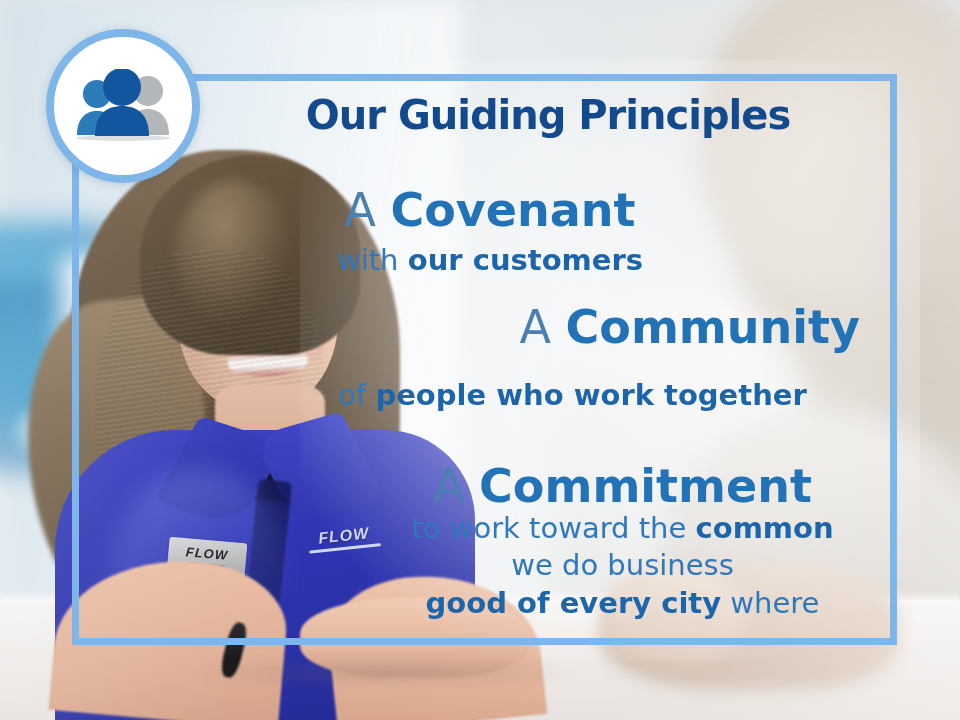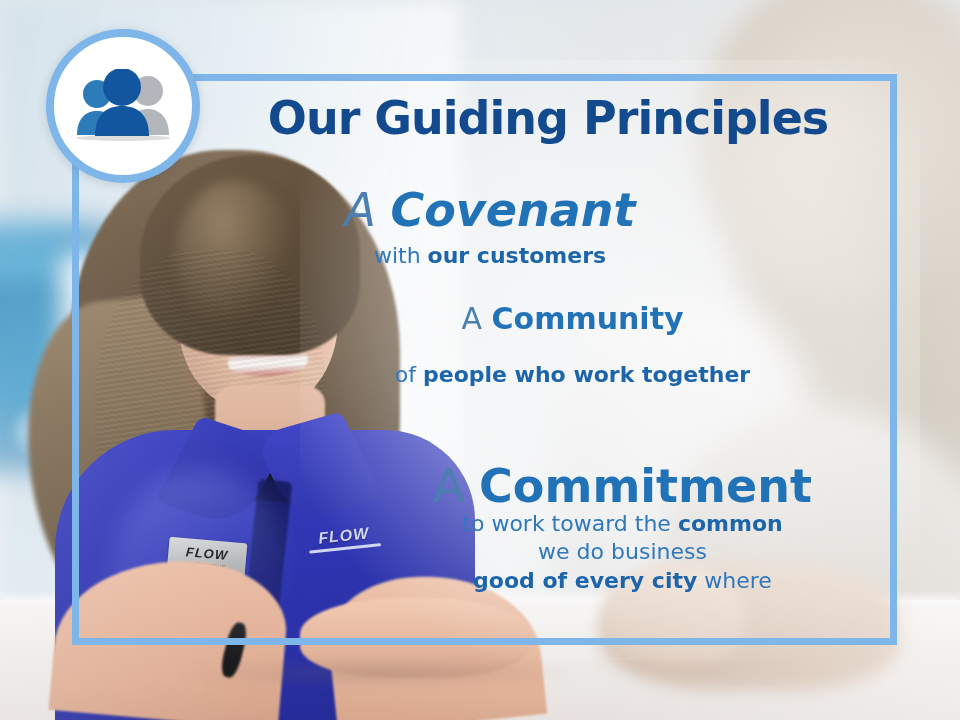--- a/index.html
+++ b/index.html
@@ -323,51 +323,51 @@
     box-shadow: 0 2px 10px rgba(40,70,100,.18);
   }
   .badge-circle svg { display:block; }
 
   
   .title {
     position:absolute; left:218px; top:95px; width:660px;
     text-align:center;
     font-family:"DejaVu Sans", sans-serif;
     font-weight:700;
-    font-size:46px;
+    font-size:40px;
     line-height:1;
     color:#134a8e;
     letter-spacing:-1px;
     white-space:nowrap;
   }
 
   .block { position:absolute; text-align:center; }
   .lead {
     font-family:"DejaVu Sans", sans-serif;
     font-size:45px; line-height:1.05;
     color:#2a6fb5;
     white-space:nowrap;
   }
   .lead .art { font-weight:400; color:#4a7fb0; }
   .lead .word { font-weight:700; color:#2272b8; }
 
   .sub-line {
     font-family:"DejaVu Sans", sans-serif;
-    font-size:22px; line-height:1.28;
+    font-size:29px; line-height:1.28;
     color:#2f78bd; font-weight:400;
     white-space:nowrap;
   }
   .sub-line b { font-weight:700; color:#1c65ab; }
 
   #b1 { left:230px; top:186px; width:520px; }
   #b2 { left:285px; top:303px; width:575px; }
   #b3 { left:350px; top:462px; width:545px; }
 
-  #b1 .lead { font-size:46px;font-style:italic; }
-  #b2 .lead { font-size:30px; }
+  #b1 .lead { font-size:46px; }
+  #b2 .lead { font-size:46px;text-align:right; }
   #b3 .lead { font-size:46px; }
 
   #b1 .subs { margin-top:8px; }
   #b2 .subs { margin-top:26px; }
   #b3 .subs { }
 </style>
 </head>
 <body>
 
 <div id="stage">

